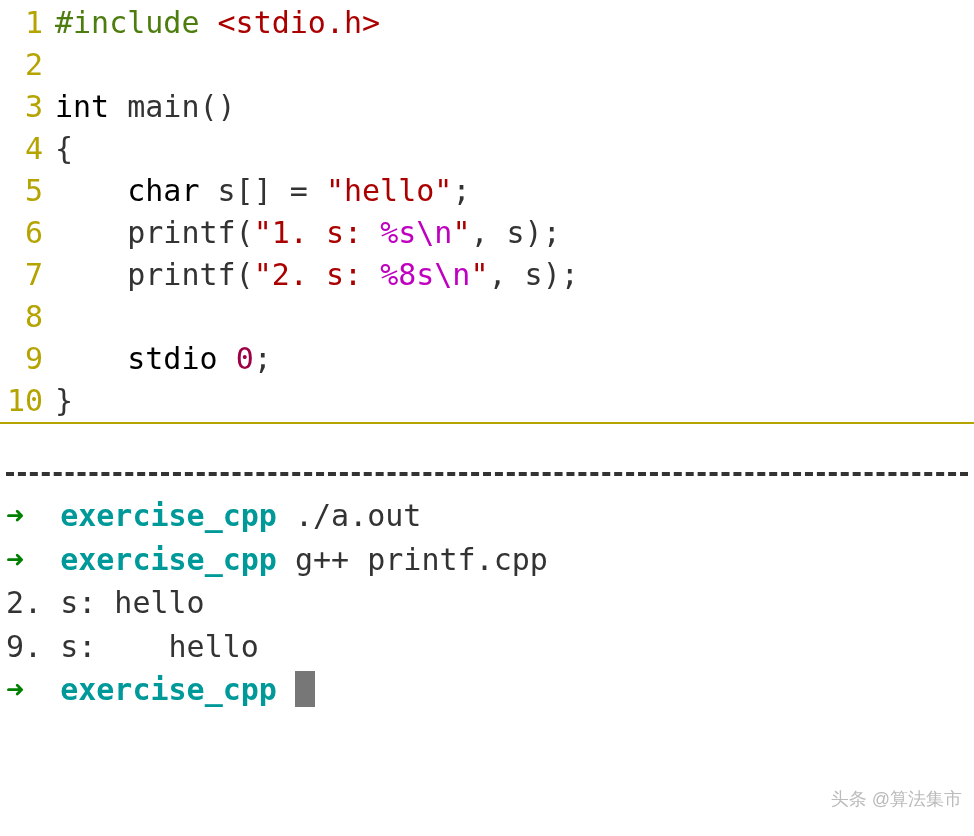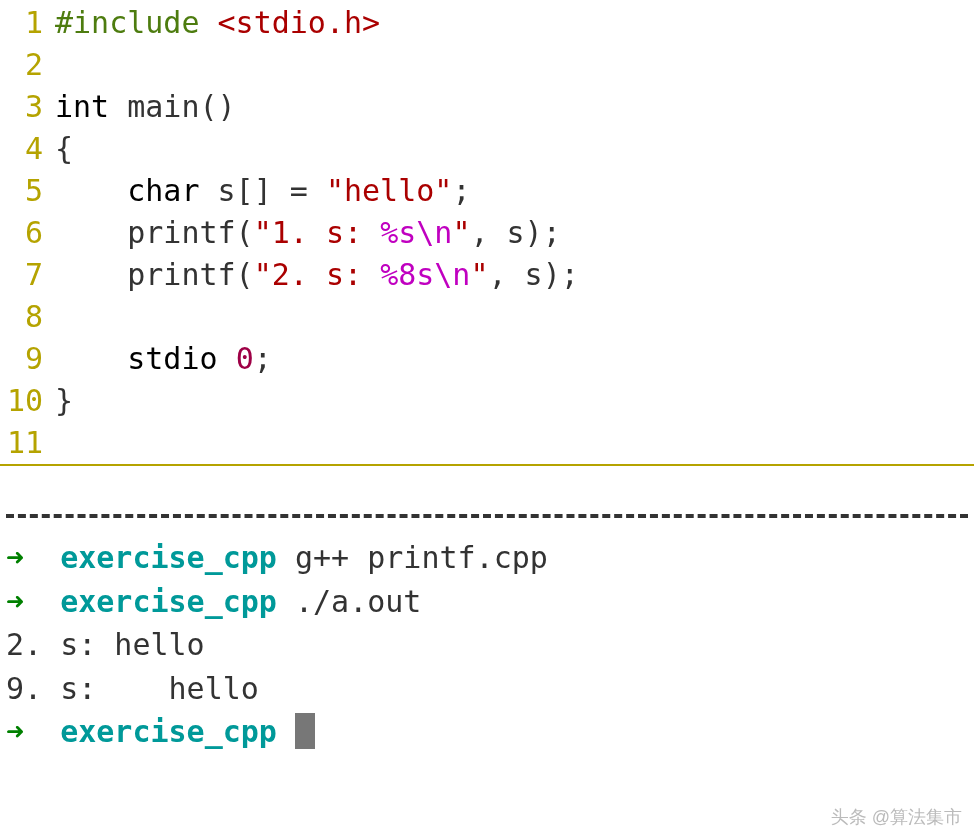--- a/index.html
+++ b/index.html
@@ -66,21 +66,21 @@
     .term-plain { color: #333; }
     .cursor-block {
       display: inline-block;
       width: 20px;
       height: 36px;
       background: #777;
       vertical-align: text-bottom;
     }
     .watermark {
       position: absolute;
-      bottom: 6px;
+      bottom: 24px;
       right: 12px;
       font-size: 18px;
       color: #bbb;
       font-family: sans-serif;
     }
   </style>
 </head>
 <body>
 
 <div class="code-area" id="code-area">
@@ -117,29 +117,25 @@
       <span class="code-content"></span>
     </div>
     <div class="code-line">
       <span class="line-num">9</span>
       <span class="code-content"><span class="identifier">    </span><span class="keyword">stdio</span><span class="identifier"> </span><span class="number">0</span><span class="identifier">;</span></span>
     </div>
     <div class="code-line">
       <span class="line-num">10</span>
       <span class="code-content"><span class="identifier">}</span></span>
     </div>
-    <div class="code-line">
-      <span class="line-num">11</span>
-      <span class="code-content"></span>
-    </div>
   </div>
 
 <div class="separator"></div>
 
 <div class="terminal" id="terminal-area">
+    <div class="term-line"><span class="arrow">➜</span>  <span class="prompt-dir">exercise_cpp</span> <span class="term-plain">./a.out</span></div>
     <div class="term-line"><span class="arrow">➜</span>  <span class="prompt-dir">exercise_cpp</span> <span class="term-plain">g++ printf.cpp</span></div>
-    <div class="term-line"><span class="arrow">➜</span>  <span class="prompt-dir">exercise_cpp</span> <span class="term-plain">./a.out</span></div>
     <div class="term-line"><span class="term-plain">2. s: hello</span></div>
     <div class="term-line"><span class="term-plain">9. s:    hello</span></div>
     <div class="term-line"><span class="arrow">➜</span>  <span class="prompt-dir">exercise_cpp</span> <span class="term-plain"></span><span class="cursor-block"></span></div>
   </div>
 
 <div class="watermark">头条 @算法集市</div>
 
 </body></html>

